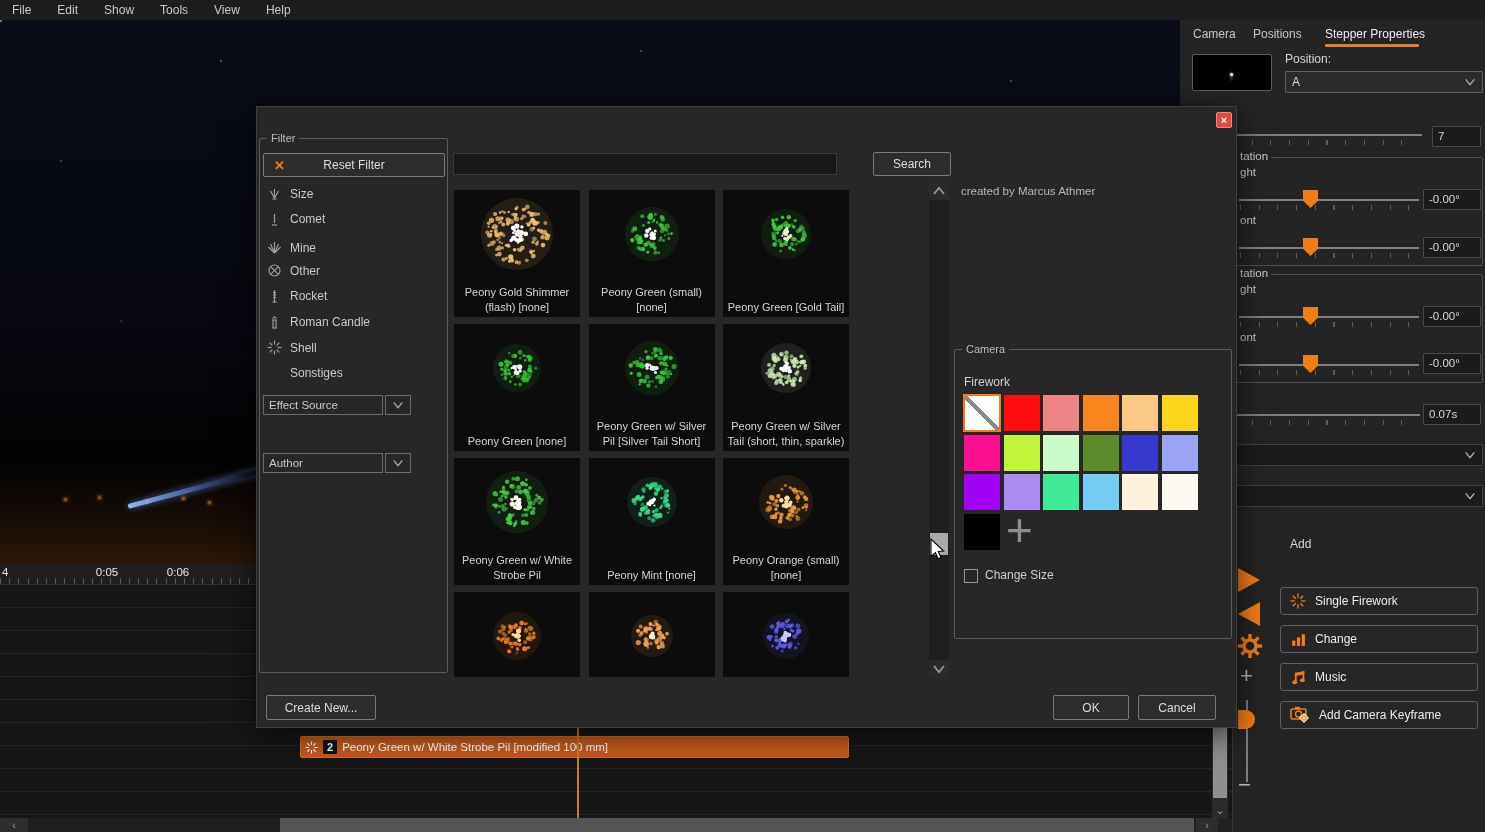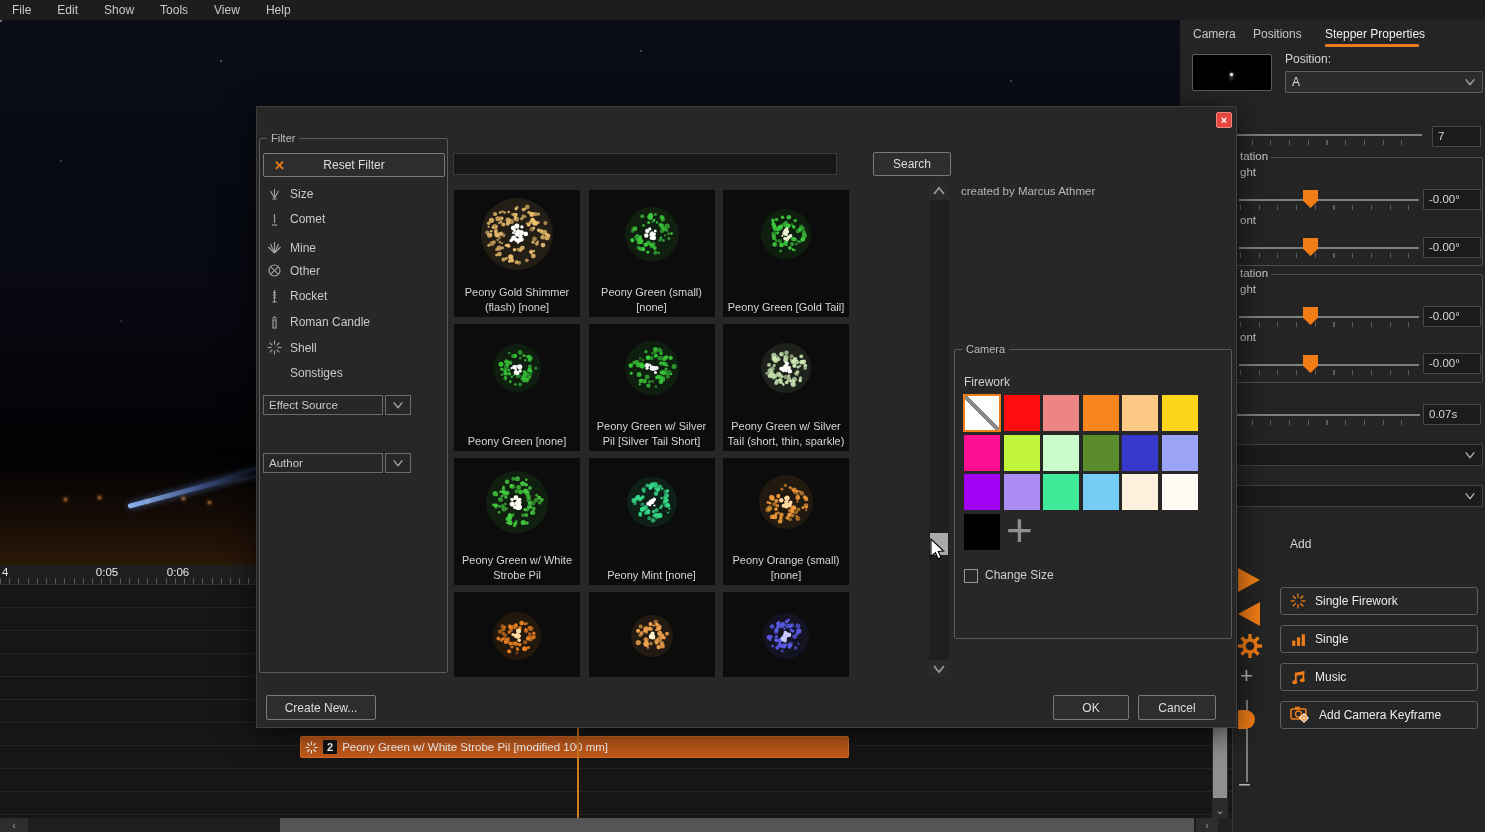--- a/index.html
+++ b/index.html
@@ -225,21 +225,21 @@
         <span>Single Firework</span>
       </div>
       <div class="add-btn" style="top: 625px;">
         <svg width="16" height="16" viewBox="0 0 15 15">
           <g fill="#f07d16">
             <rect x="2" y="9" width="3" height="5"></rect>
             <rect x="6.5" y="6" width="3" height="8"></rect>
             <rect x="11" y="3" width="3" height="11"></rect>
           </g>
         </svg>
-        <span>Single</span>
+        <span>Change</span>
       </div>
       <div class="add-btn" style="top: 663px;">
         <svg width="16" height="16" viewBox="0 0 15 15">
           <g fill="#f07d16">
             <polygon points="4.6,3.6 13.4,2 13.4,5 4.6,6.6"></polygon>
             <rect x="4.6" y="3.6" width="1.7" height="9"></rect>
             <rect x="11.7" y="2" width="1.7" height="8.6"></rect>
             <ellipse cx="4.4" cy="12.4" rx="2.3" ry="1.8"></ellipse>
             <ellipse cx="11.5" cy="10.6" rx="2.3" ry="1.8"></ellipse>
           </g>

